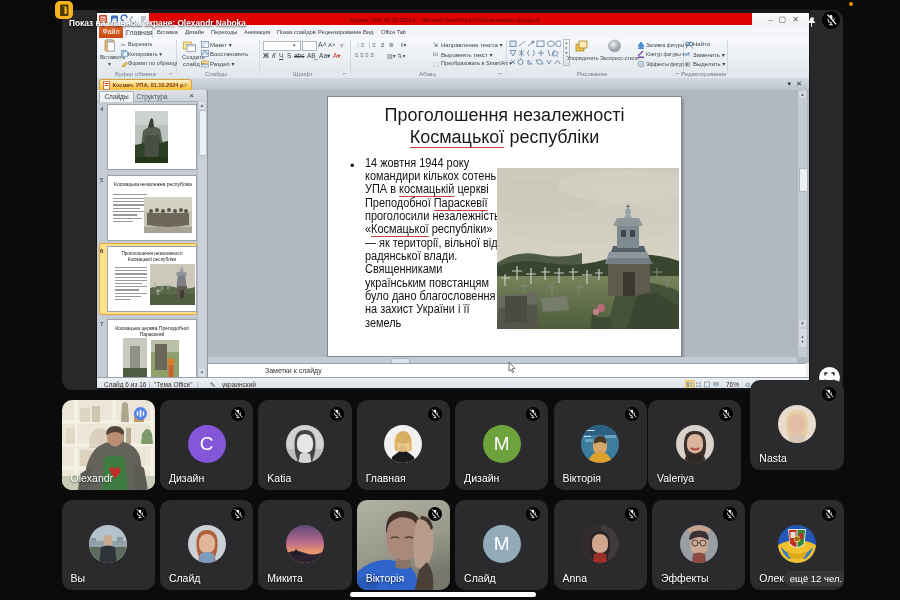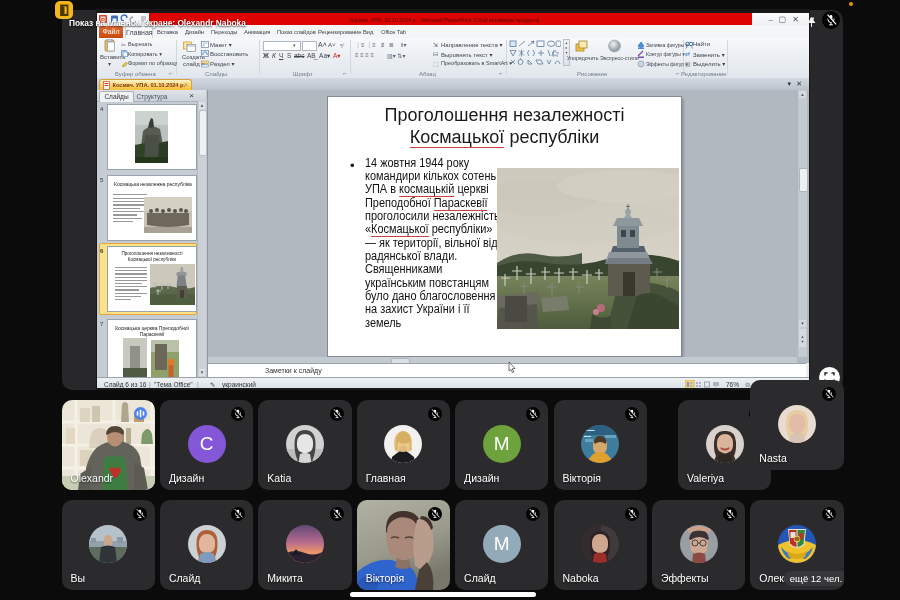--- a/index.html
+++ b/index.html
@@ -637,21 +637,21 @@
           <svg width="10" height="10" style="position:absolute;left:2px;top:2px" viewBox="0 0 12 12">
             <rect x="4.6" y="0.8" width="2.8" height="5" rx="1.4" fill="#fff"></rect>
             <path d="M3 4.2 v1 a3 3 0 0 0 6 0 v-1" fill="none" stroke="#fff" stroke-width="1"></path>
             <path d="M6 8.5 v1.6 M4.2 10.3 h3.6" stroke="#fff" stroke-width="1"></path>
             <path d="M1.2 0.6 L10.8 10.8" stroke="#000" stroke-width="2.2"></path>
             <path d="M2.2 0.2 L11.4 10" stroke="#fff" stroke-width="1.1"></path>
           </svg>
         </div>
   <div class="nm">Вікторія</div>
 </div>
-<div class="tile" style="left:678px;top:400px">
+<div class="tile" style="left:648px;top:400px">
   <div class="av"><svg width="38" height="38">
             <rect width="38" height="38" fill="#d9d2cc"></rect>
             <path d="M19 6 q10 -1 11 11 q0.5 9 -2 14 l3 7 h-24 l3 -7 q-2.5 -5 -2 -14 q1 -12 11 -11" fill="#3c2f2a"></path>
             <path d="M19 9 q7 0 8 8 q0.5 6 -2 9 l-6 3 l-6 -3 q-2.5 -3 -2 -9 q1 -8 8 -8" fill="#dbb49c"></path>
             <path d="M15 22 q4 3 8 0 l0.5 2 q-4.5 3 -9 0 Z" fill="#b04a4a"></path>
             <path d="M13 30 q6 -3 12 0 l2 8 h-16 Z" fill="#2e2824"></path>
           </svg></div>
   <div class="mic">
           <svg width="10" height="10" style="position:absolute;left:2px;top:2px" viewBox="0 0 12 12">
             <rect x="4.6" y="0.8" width="2.8" height="5" rx="1.4" fill="#fff"></rect>
@@ -803,21 +803,21 @@
           </svg></div>
   <div class="mic">
           <svg width="10" height="10" style="position:absolute;left:2px;top:2px" viewBox="0 0 12 12">
             <rect x="4.6" y="0.8" width="2.8" height="5" rx="1.4" fill="#fff"></rect>
             <path d="M3 4.2 v1 a3 3 0 0 0 6 0 v-1" fill="none" stroke="#fff" stroke-width="1"></path>
             <path d="M6 8.5 v1.6 M4.2 10.3 h3.6" stroke="#fff" stroke-width="1"></path>
             <path d="M1.2 0.6 L10.8 10.8" stroke="#000" stroke-width="2.2"></path>
             <path d="M2.2 0.2 L11.4 10" stroke="#fff" stroke-width="1.1"></path>
           </svg>
         </div>
-  <div class="nm">Naboka</div>
+  <div class="nm">Anna</div>
 </div>
 <div class="tile" style="left:651.9px;top:499.5px">
   <div class="av"><svg width="38" height="38">
             <rect width="38" height="38" fill="#999ea3"></rect>
             <path d="M19 7 q8 0 9 9 l-1 10 l-8 4 l-8 -4 l-1 -10 q1 -9 9 -9" fill="#cfa893"></path>
             <path d="M9 14 q2 -10 10 -10 q8 0 10 10 l-1.5 1 q-8 -6 -17 0 Z" fill="#3a3234"></path>
             <path d="M7 4 q12 -6 24 0 l-2 4 q-10 -5 -20 0 Z" fill="#caa28c"></path>
             <g fill="none" stroke="#2a2a2a" stroke-width="0.8">
               <circle cx="15" cy="18" r="3"></circle>
               <circle cx="23" cy="18" r="3"></circle>

